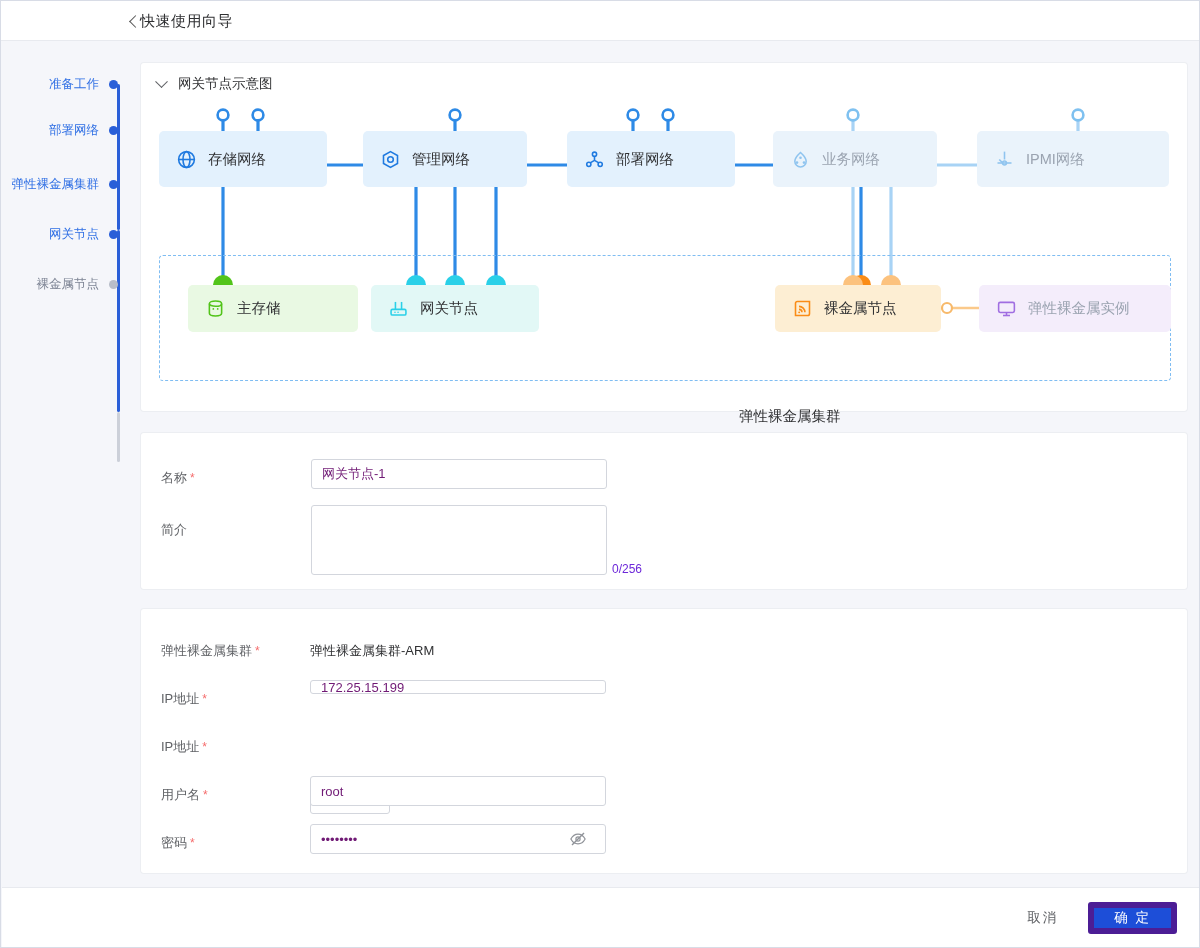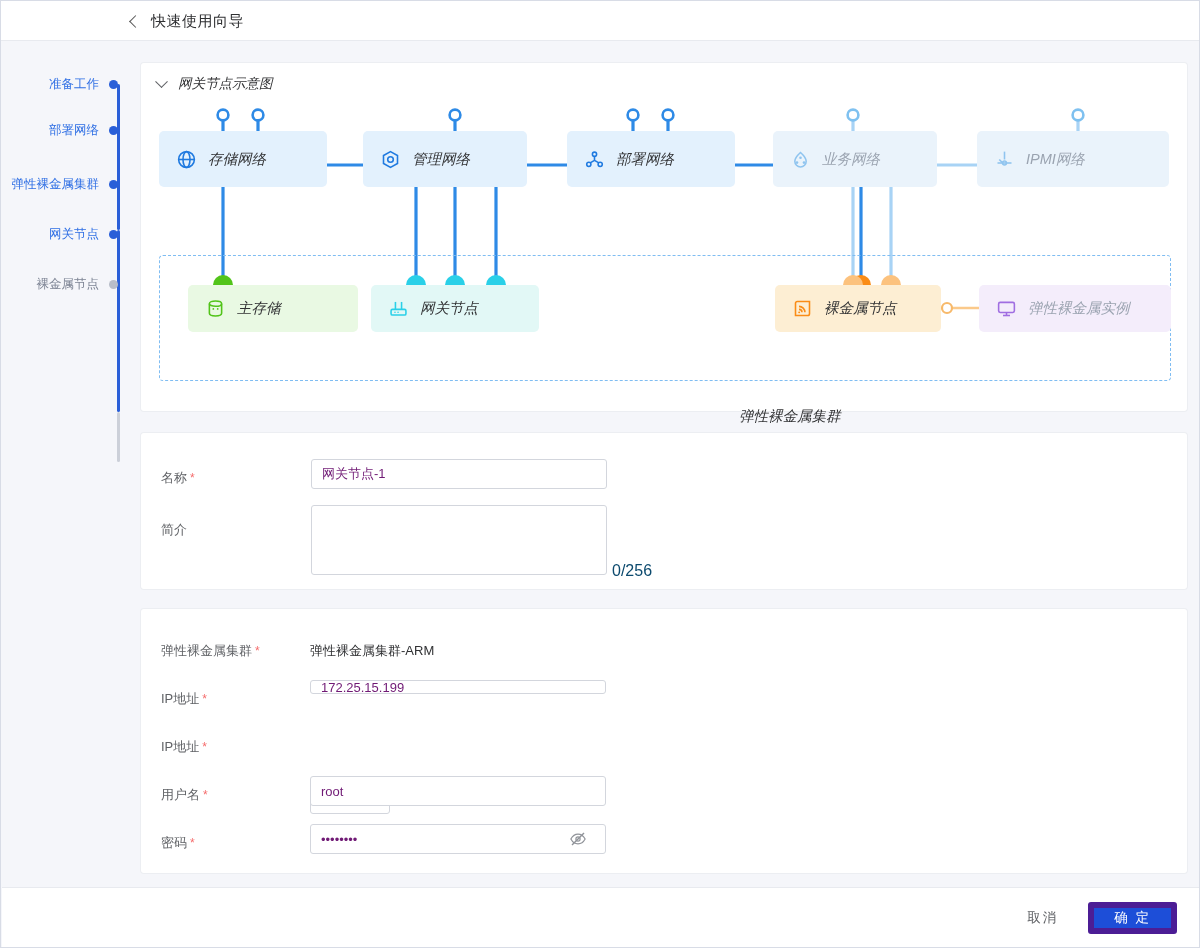--- a/index.html
+++ b/index.html
@@ -22,21 +22,21 @@
 
   
   .header{
     position:absolute; left:0; top:0; width:1198px; height:40px;
     background:#ffffff;
     border-bottom:1px solid #e8eaef;
     display:flex; align-items:center;
   }
   .back-btn{
     position:absolute; left:130px; top:0; height:40px;
-    display:flex; align-items:center; gap:11px; cursor:pointer;
+    display:flex; align-items:center; gap:0; cursor:pointer;
   }
   .chev-left{
     width:9px; height:9px;
     border-left:1.6px solid #555; border-bottom:1.6px solid #555;
     transform:rotate(45deg);
     display:inline-block;
   }
   .header-title{ font-size:15px; color:#303133; letter-spacing:.5px; }
 
   
@@ -62,21 +62,21 @@
   }
   .rail.a{ top:42px; height:146px; background:#2a5fd8; }
   .rail.b{ top:188px; height:182px; background:#2a5fd8; }
   .rail.c{ top:370px; height:50px; background:#ccd0d9; }
 
   
   .panel{
     position:absolute; background:#ffffff; border-radius:3px;
     box-shadow:0 0 0 1px #eceef2;
   }
-  #panel-diagram{ left:140px; top:62px; width:1046px; height:348px;font-style:italic; }
+  #panel-diagram{ left:140px; top:62px; width:1046px; height:348px; }
   #panel-basic  { left:140px; top:432px; width:1046px; height:156px; }
   #panel-conn   { left:140px; top:608px; width:1046px; height:264px; }
 
   
   .collapse-head{
     position:absolute; left:16px; top:12px;
     display:flex; align-items:center; gap:12px; cursor:pointer;
   }
   .chev-down{
     width:9px; height:9px;
@@ -126,21 +126,21 @@
   .fld{
     position:absolute;
     border:1px solid #d3d6dd; border-radius:3px; background:#fff;
     font-family:"Liberation Sans","DejaVu Sans",sans-serif;
     font-size:13px; color:#701a75;
     padding:0 10px;
     outline:none;
   }
   textarea.fld{ padding:7px 10px; resize:none; line-height:1.5; }
   .counter{
-    position:absolute; font-size:16px; color:#0c4a6e;text-align:right;
+    position:absolute; font-size:12px; color:#6d28d9;text-align:right;
   }
   .static-val{
     position:absolute; font-size:13px; color:#303133;
   }
   .pwd-eye{
     position:absolute; width:18px; height:18px; cursor:pointer;
   }
 
   
   .footer{

